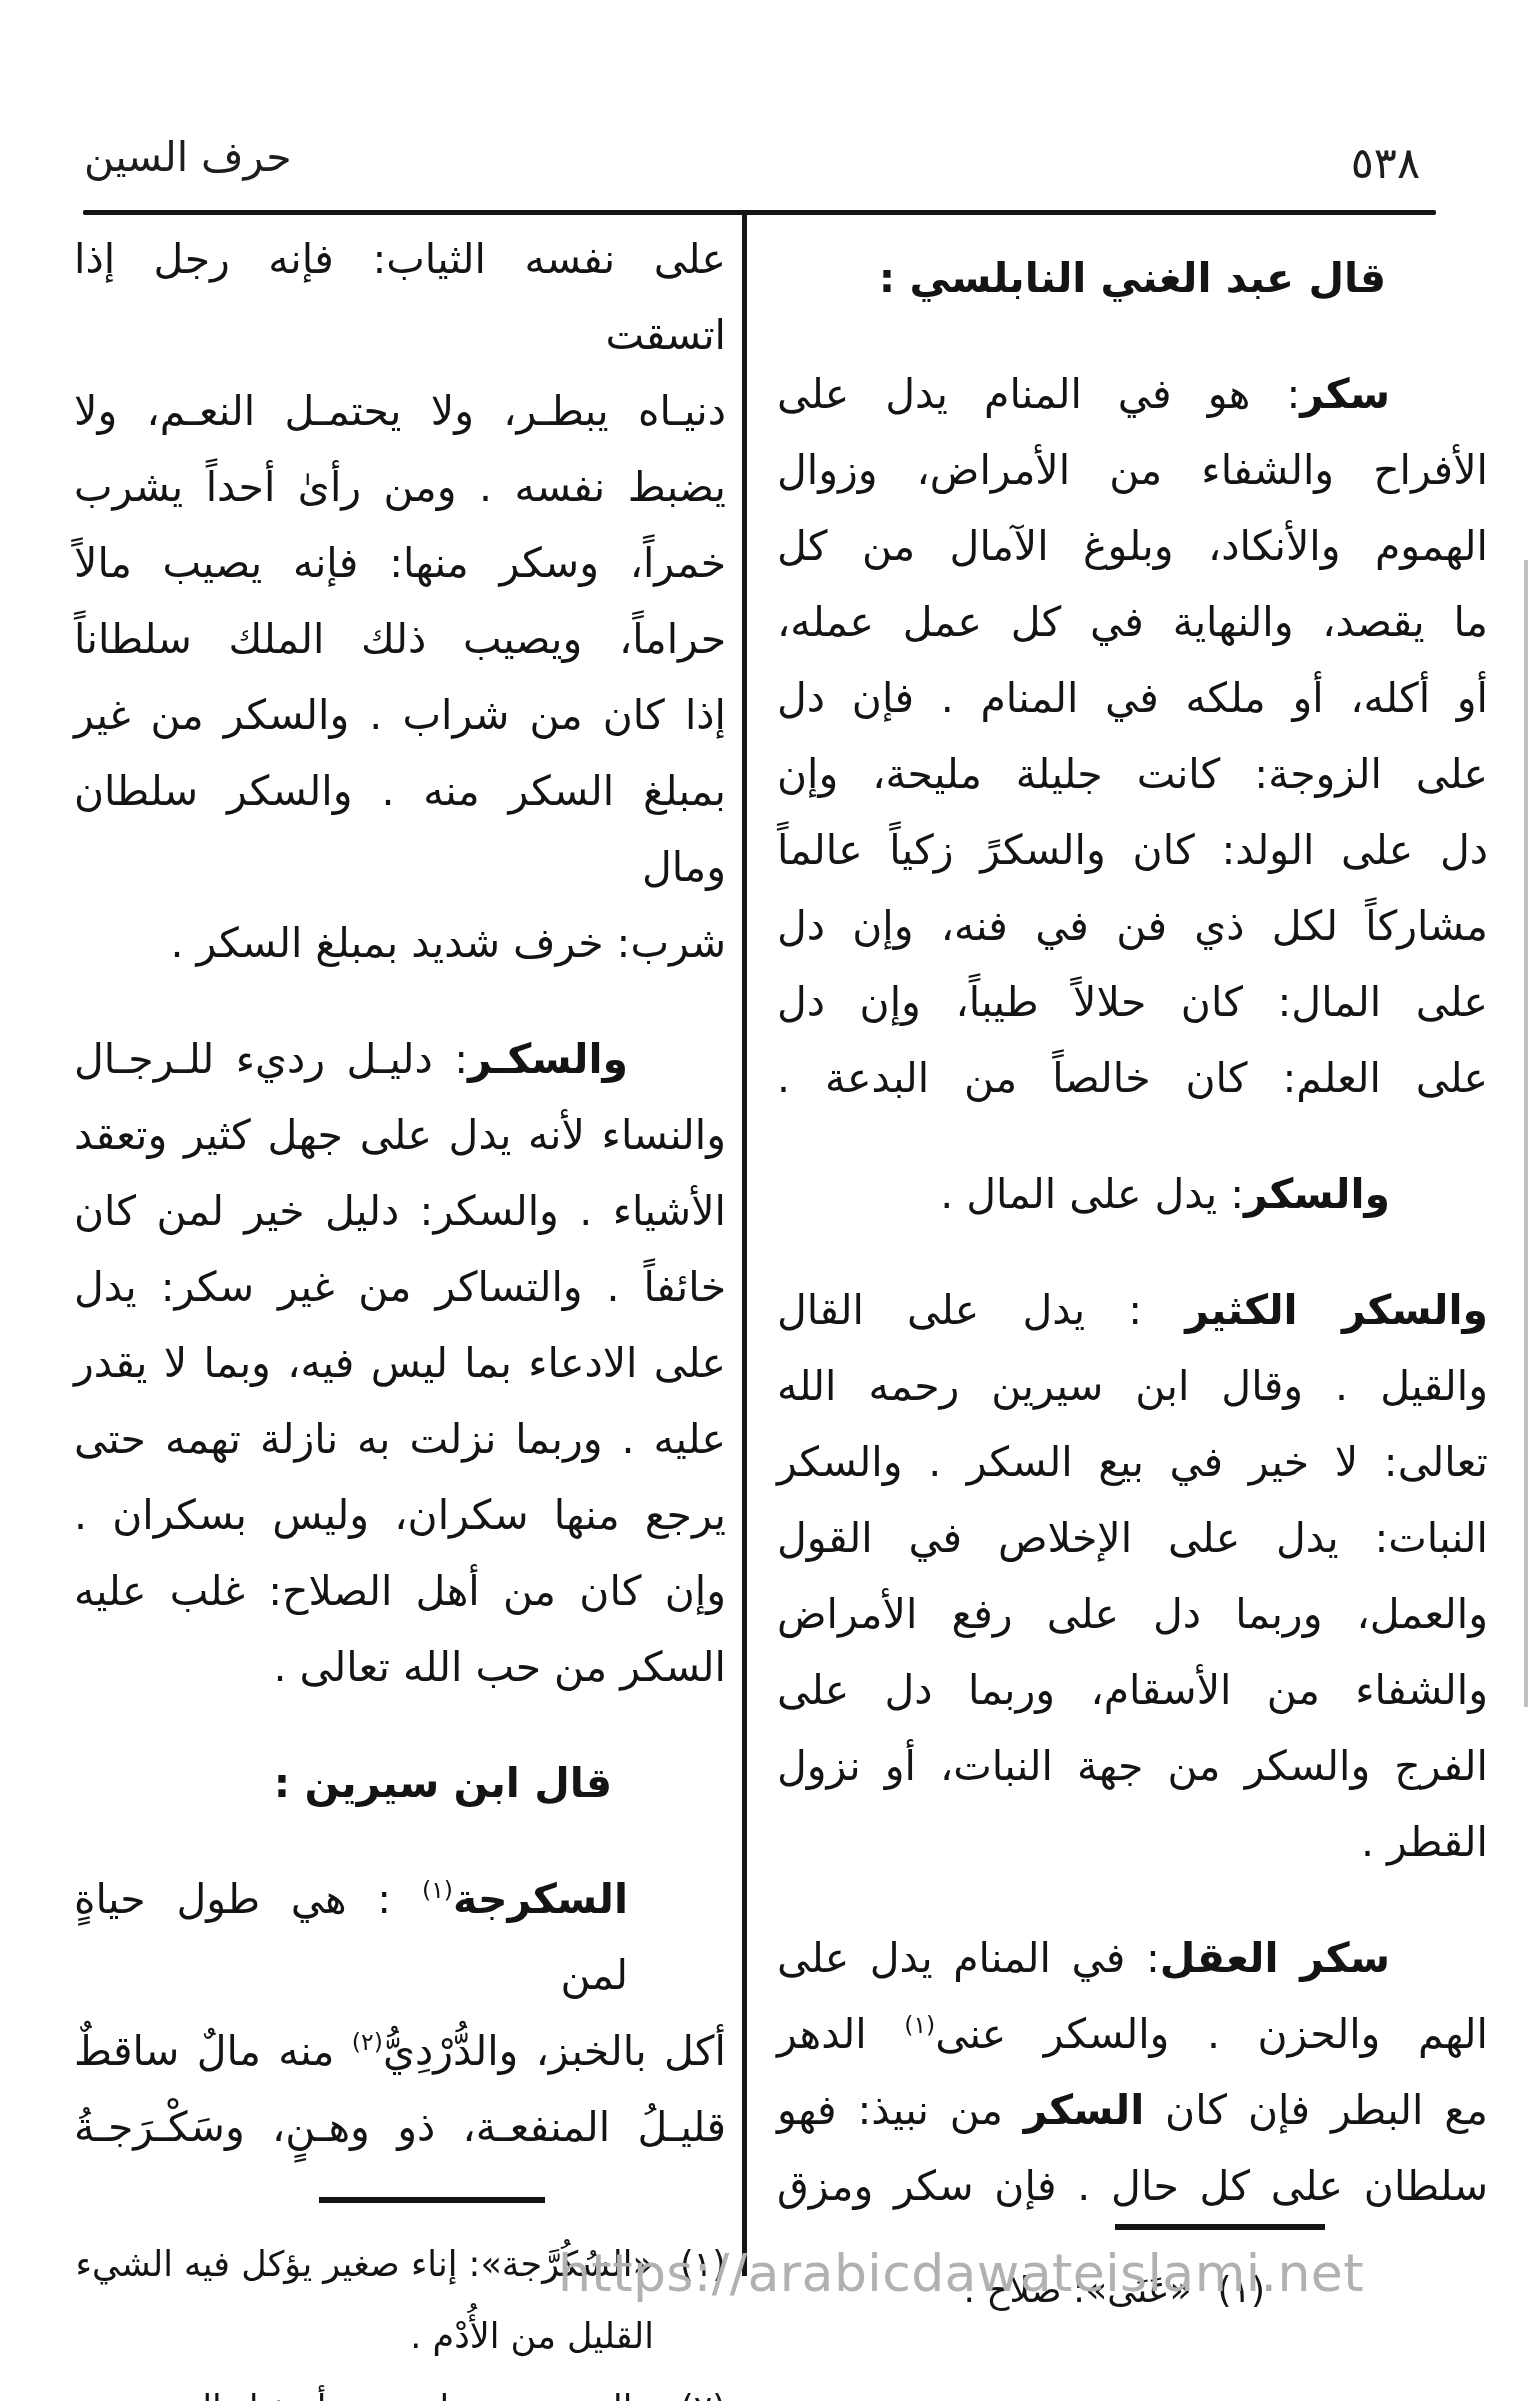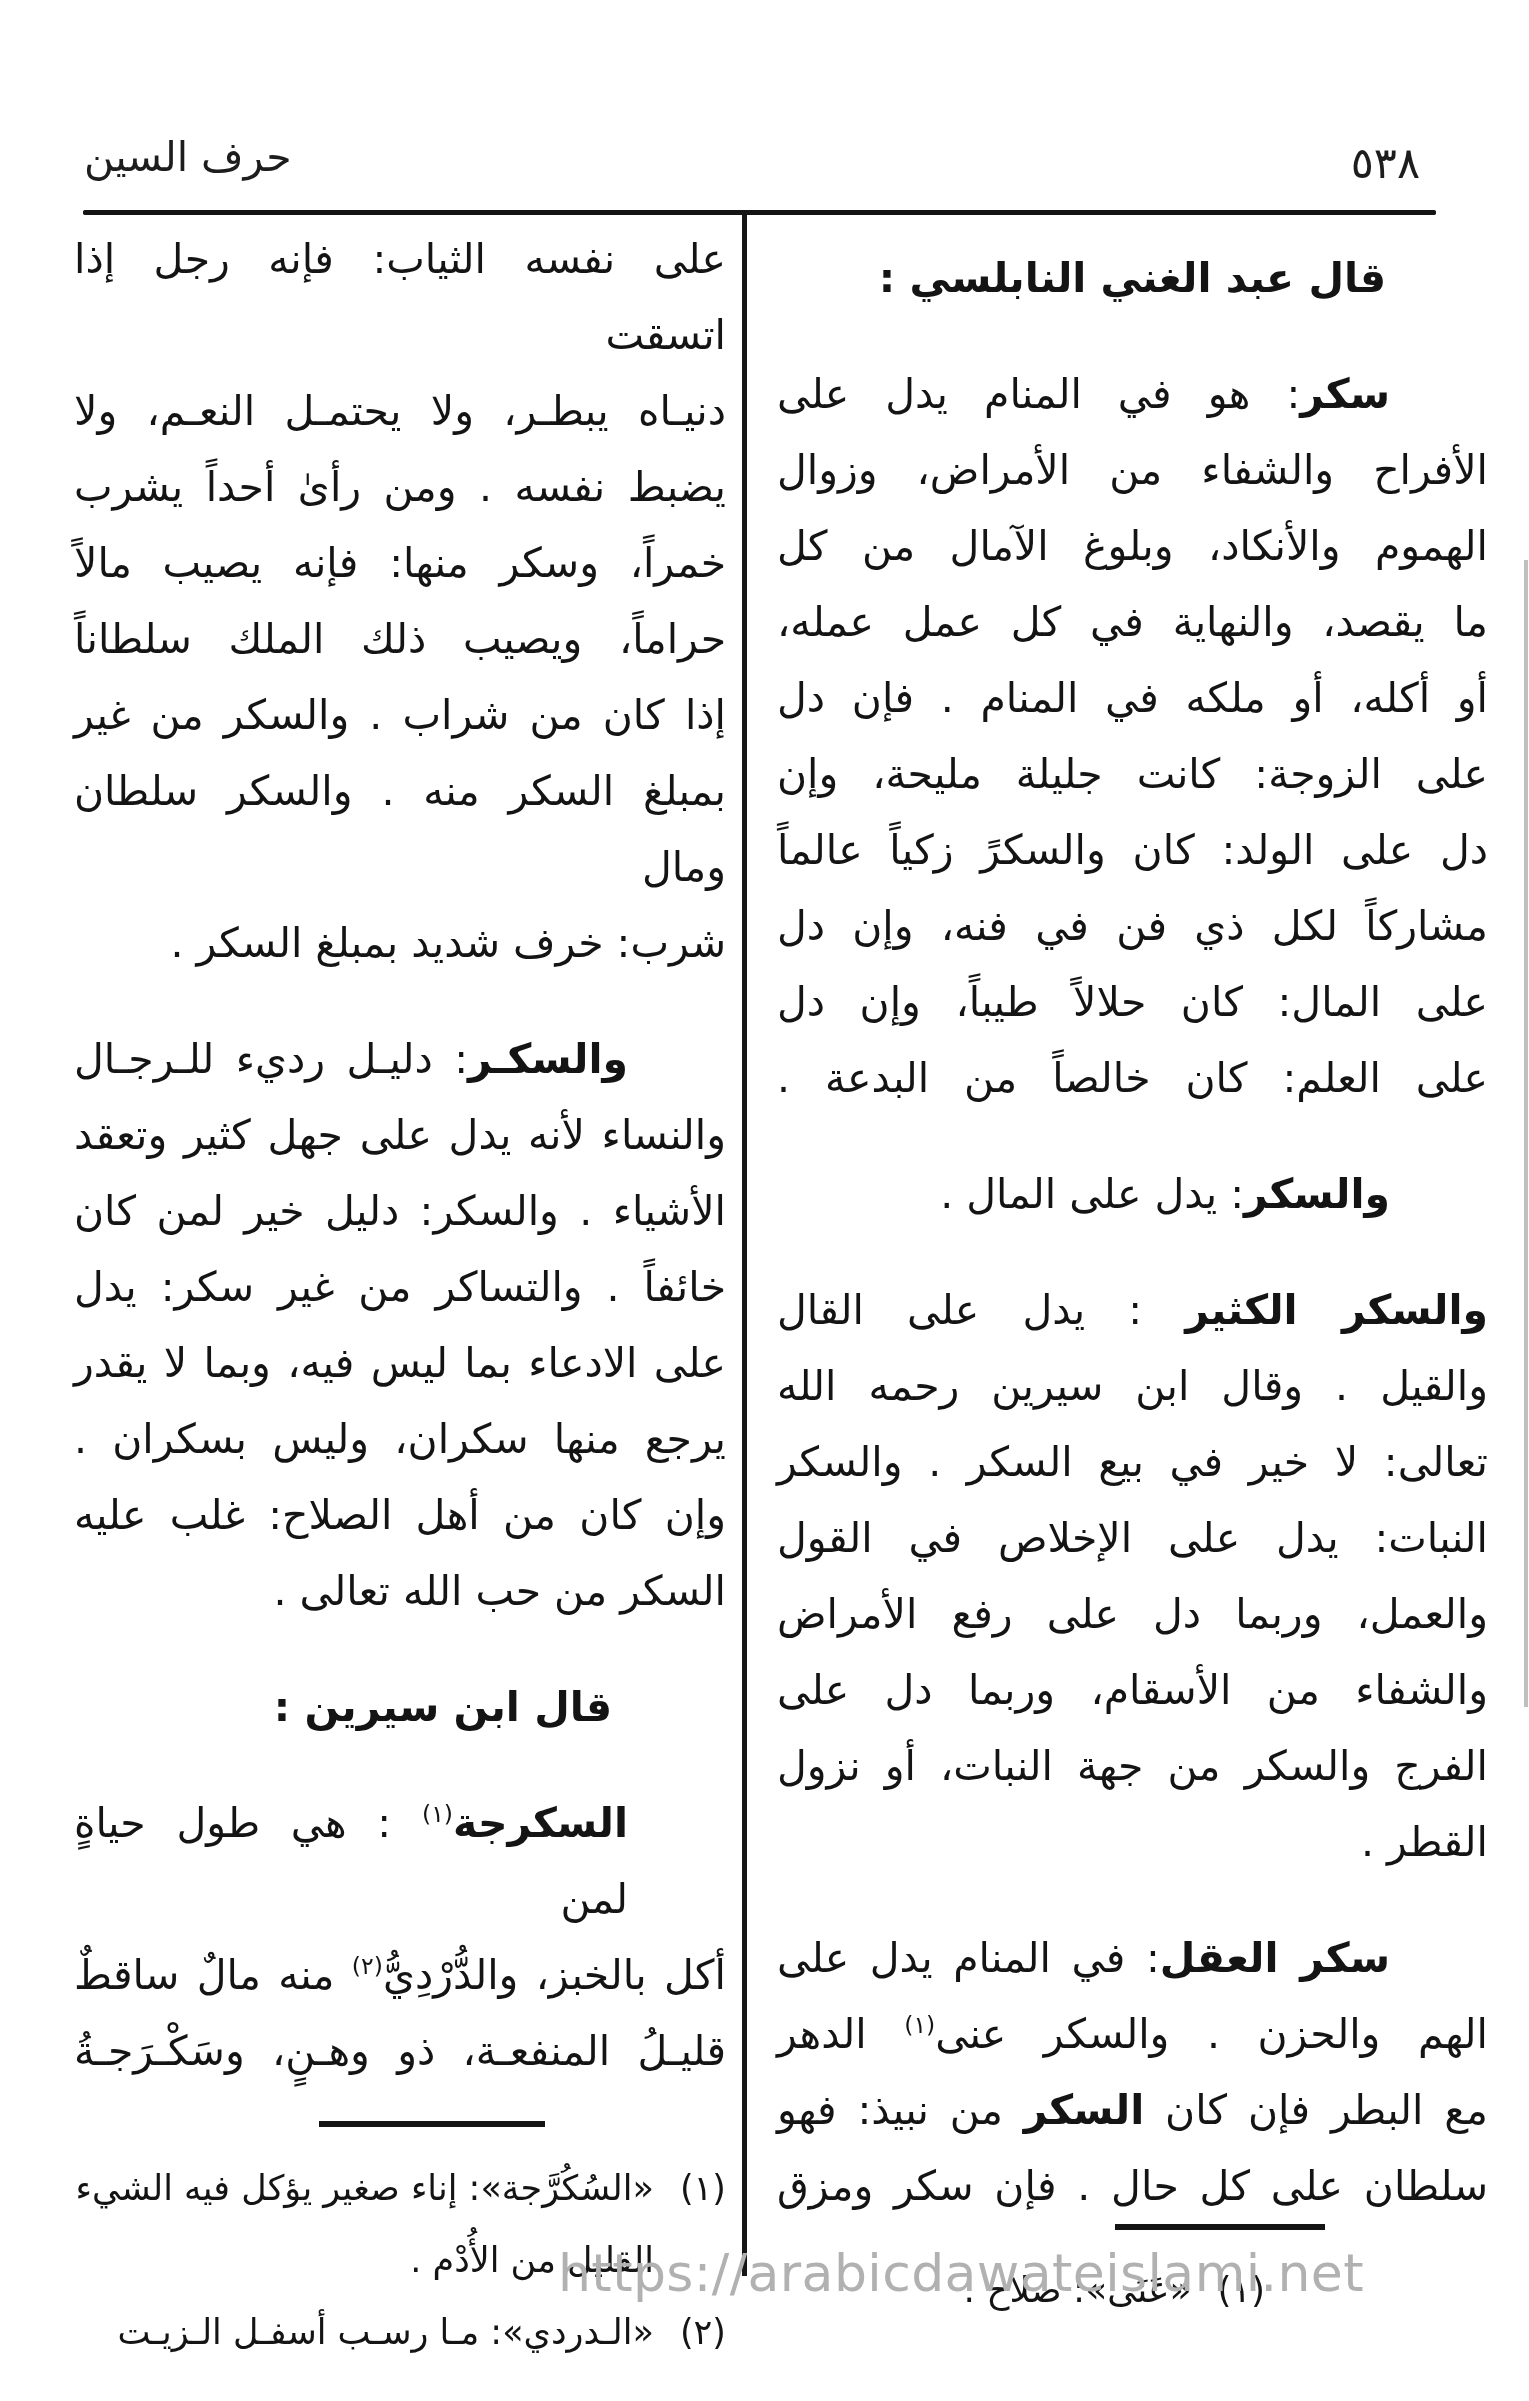--- a/index.html
+++ b/index.html
@@ -130,20 +130,21 @@
       <div class="line"><span>خمراً، وسكر منها: فإنه يصيب مالاً</span></div>
       <div class="line"><span>حراماً، ويصيب ذلك الملك سلطاناً</span></div>
       <div class="line"><span>إذا كان من شراب . والسكر من غير</span></div>
       <div class="line"><span>بمبلغ السكر منه . والسكر سلطان ومال</span></div>
       <div class="line end"><span>شرب: خرف شديد بمبلغ السكر .</span></div>
       <div class="line start gap"><span class="b">والسكـر</span><span>: دليـل رديء للـرجـال</span></div>
       <div class="line"><span>والنساء لأنه يدل على جهل كثير وتعقد</span></div>
       <div class="line"><span>الأشياء . والسكر: دليل خير لمن كان</span></div>
       <div class="line"><span>خائفاً . والتساكر من غير سكر: يدل</span></div>
       <div class="line"><span>على الادعاء بما ليس فيه، وبما لا يقدر</span></div>
+      <div class="line"><span>عليه . وربما نزلت به نازلة تهمه حتى</span></div>
       <div class="line"><span>يرجع منها سكران، وليس بسكران .</span></div>
       <div class="line"><span>وإن كان من أهل الصلاح: غلب عليه</span></div>
       <div class="line end"><span>السكر من حب الله تعالى .</span></div>
       <div class="line hp gap"><span>قال ابن سيرين :</span></div>
       <div class="line start gap"><span class="b">السكرجة</span><span class="sup">(١)</span><span> : هي طول حياةٍ لمن</span></div>
       <div class="line"><span>أكل بالخبز، والدُّرْدِيُّ</span><span class="sup">(٢)</span><span> منه مالٌ ساقطٌ</span></div>
       <div class="line"><span>قليـلُ المنفعـة، ذو وهـنٍ، وسَكْـرَجـةُ</span></div>
     </div>
   <div class="footnote-area">
     <hr class="fn-rule">

